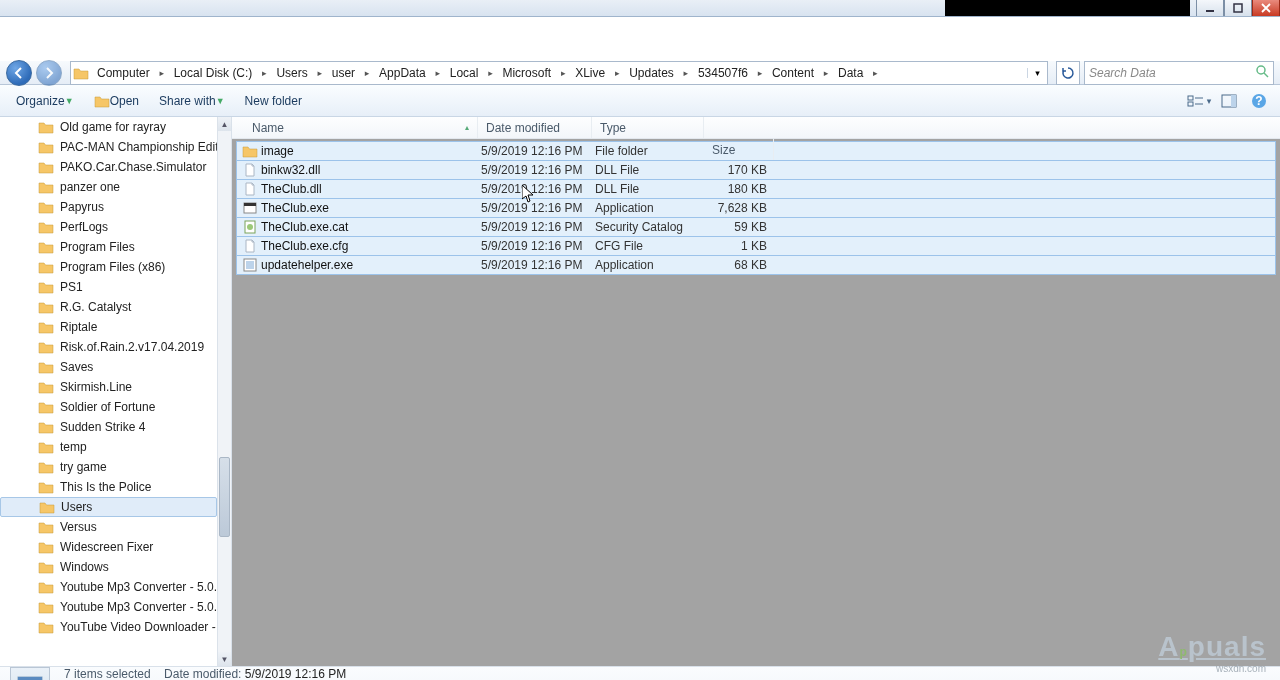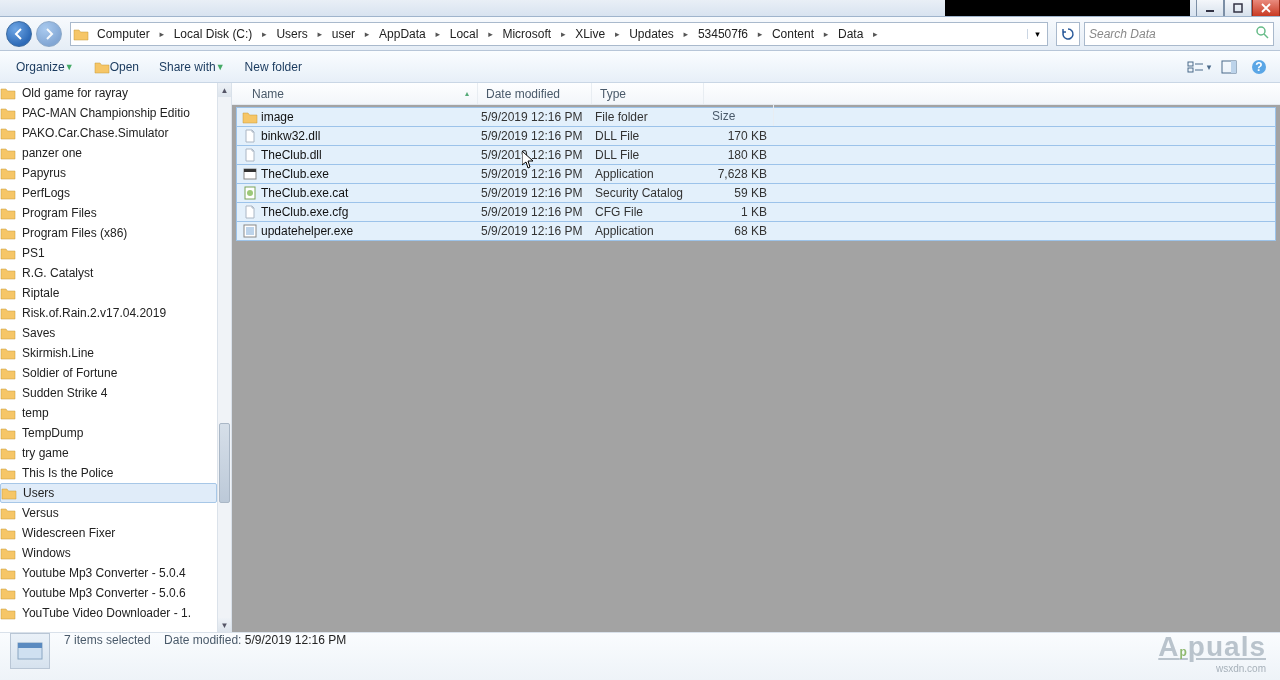--- a/index.html
+++ b/index.html
@@ -6,21 +6,21 @@
 html, body { width: 1280px; height: 680px; overflow: hidden; background: #fff; }
 
 
 .titlebar { height: 17px; background: linear-gradient(#e9eff6,#d8e3f0); border-bottom: 1px solid #9fb4cc; display:flex; justify-content:flex-end; align-items:stretch; }
 .titlebar .blackbox { width: 245px; background:#000; margin-right:6px; }
 .titlebar .winbtn { width: 28px; display:flex; align-items:center; justify-content:center; border:1px solid #7c8fa6; border-top:none; border-bottom:none; background:linear-gradient(#f4f7fb,#d7e1ec); cursor:default; }
 .titlebar .winbtn.close { background:linear-gradient(#e98a7d,#c83a23); color:#fff; border-color:#9c2a17; }
 .titlebar .winbtn svg { width:10px; height:10px; }
 
 
-.navrow { height: 34px; background: linear-gradient(#f7fafd,#e5edf6); border-bottom:1px solid #b7c6d8; display:flex; align-items:center; padding:0 6px; gap:4px; }
+.navrow { height: 24px; background: linear-gradient(#f7fafd,#e5edf6); border-bottom:1px solid #b7c6d8; display:flex; align-items:center; padding:0 6px; gap:4px;margin-top:44px; }
 .navbtn { width:26px; height:26px; border-radius:50%; background: radial-gradient(circle at 35% 30%, #6fa7e6, #2e6bb8 70%); border:1px solid #3a6aa0; display:flex; align-items:center; justify-content:center; color:#fff; }
 .navbtn.fwd { opacity:.55; }
 .navbtn svg { width:12px; height:12px; fill:#fff; }
 .addrwrap { flex:1; display:flex; align-items:center; height:24px; border:1px solid #a9b9cc; background:#fff; margin:0 4px; }
 .addrwrap .foldericon { width:20px; display:flex; align-items:center; justify-content:center; }
 .breadcrumb { display:flex; align-items:center; height:100%; overflow:hidden; flex:1; }
 .crumb { display:flex; align-items:center; padding:0 6px; height:100%; cursor:default; white-space:nowrap; color:#222; }
 .crumbsep { width:12px; display:flex; align-items:center; justify-content:center; color:#555; }
 .addrdrop { width:20px; border-left:1px solid #cbd6e3; display:flex; align-items:center; justify-content:center; }
 .refresh { width:24px; height:24px; border:1px solid #a9b9cc; background:#fff; display:flex; align-items:center; justify-content:center; }
@@ -31,21 +31,21 @@
 .toolbar { height: 32px; background: linear-gradient(#fafdff,#e7eff8); border-bottom:1px solid #c9d6e5; display:flex; align-items:center; padding:0 8px; gap:4px; }
 .tbtn { display:flex; align-items:center; padding:3px 8px; border-radius:3px; cursor:default; color:#1a3a5e; }
 .tbtn .drop { font-size:9px; color:#4a6; }
 .toolbar .spacer { flex:1; }
 .ticon { width:26px; height:22px; display:flex; align-items:center; justify-content:center; border-radius:3px; }
 
 
 .main { display:flex; height: calc(680px - 17px - 34px - 32px - 48px); }
 .sidebar { width: 232px; border-right:1px solid #d9e1ea; position:relative; background:#fff; overflow:hidden; }
 .sidelist { position:absolute; inset:0 14px 0 0; overflow:hidden; }
-.sideitem { display:flex; align-items:center; height:20px; gap:6px; cursor:default; color:#222; white-space:nowrap; }
+.sideitem { display:flex; align-items:center; height:20px; padding-left:38px; gap:6px; cursor:default; color:#222; white-space:nowrap; }
 .sideitem.sel { background:#e0ecf9; border:1px solid #a7c7e7; border-radius:2px; }
 .sideitem .ficon { width:16px; height:14px; }
 .scrolltrack { position:absolute; right:0; top:0; bottom:0; width:14px; background:#f0f3f7; border-left:1px solid #dbe2ea; }
 .scrollthumb { position:absolute; left:1px; right:1px; background:linear-gradient(#d6dfe9,#bcc9d8); border:1px solid #aab7c6; border-radius:2px; }
 .scrollbtn { position:absolute; left:0; right:0; height:14px; background:linear-gradient(#eef2f7,#dde4ec); display:flex; align-items:center; justify-content:center; font-size:8px; color:#556; }
 
 
 .filepane { flex:1; background:#a3a3a3; position:relative; }
 .cols { display:flex; height:22px; border-bottom:1px solid #e3e8ee; color:#4a5a6a; align-items:center; padding-left:12px; background:linear-gradient(#fdfeff,#f3f6fa); }
 .col { border-right:1px solid #e8edf2; height:100%; display:flex; align-items:center; padding:0 8px; cursor:default; }
@@ -328,26 +328,20 @@
         <div class="sideitem">
           <span class="ficon"><svg width="16" height="14" viewBox="0 0 16 14">
               <path class="folder-svg" d="M1 3 h5 l1.5 2 H15 v8 H1 z"></path>
             </svg></span>
           <span>temp</span>
         </div>
         <div class="sideitem">
           <span class="ficon"><svg width="16" height="14" viewBox="0 0 16 14">
               <path class="folder-svg" d="M1 3 h5 l1.5 2 H15 v8 H1 z"></path>
             </svg></span>
-          <span>TempDump</span>
-        </div>
-        <div class="sideitem">
-          <span class="ficon"><svg width="16" height="14" viewBox="0 0 16 14">
-              <path class="folder-svg" d="M1 3 h5 l1.5 2 H15 v8 H1 z"></path>
-            </svg></span>
           <span>try game</span>
         </div>
         <div class="sideitem">
           <span class="ficon"><svg width="16" height="14" viewBox="0 0 16 14">
               <path class="folder-svg" d="M1 3 h5 l1.5 2 H15 v8 H1 z"></path>
             </svg></span>
           <span>This Is the Police</span>
         </div>
         <div class="sideitem sel">
           <span class="ficon"><svg width="16" height="14" viewBox="0 0 16 14">

